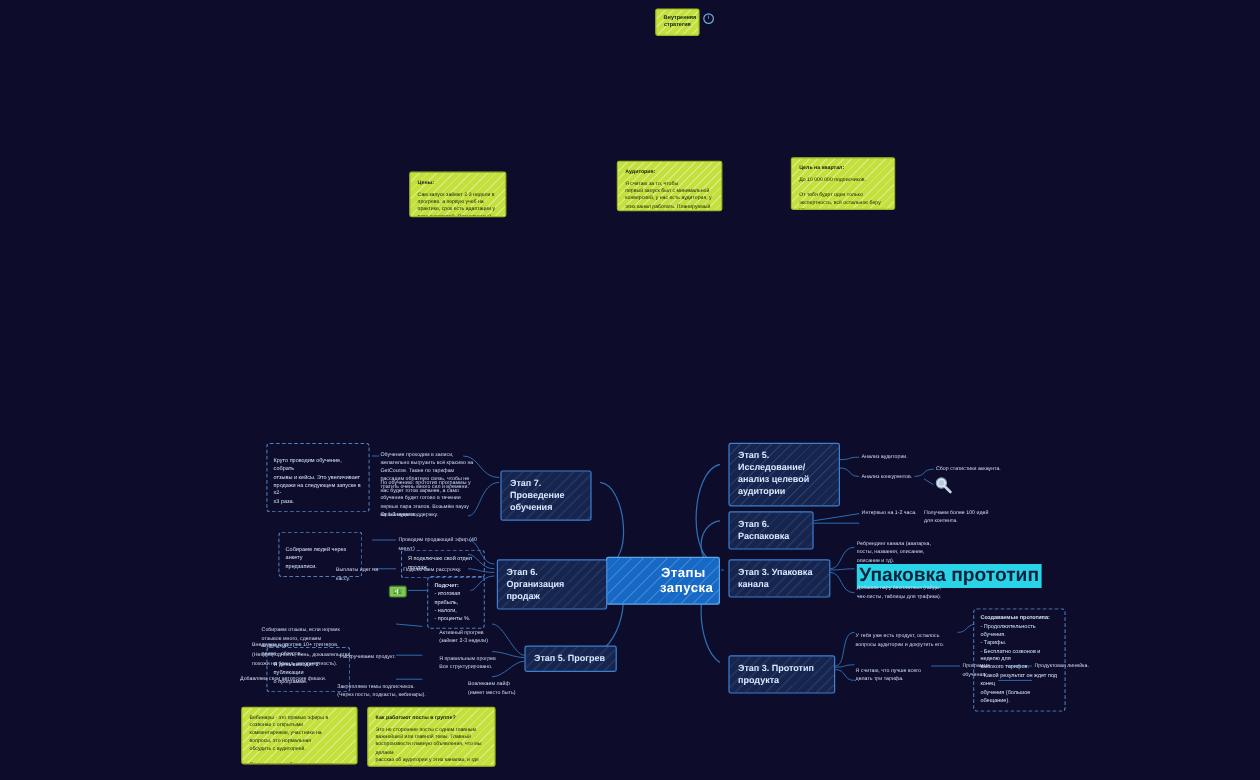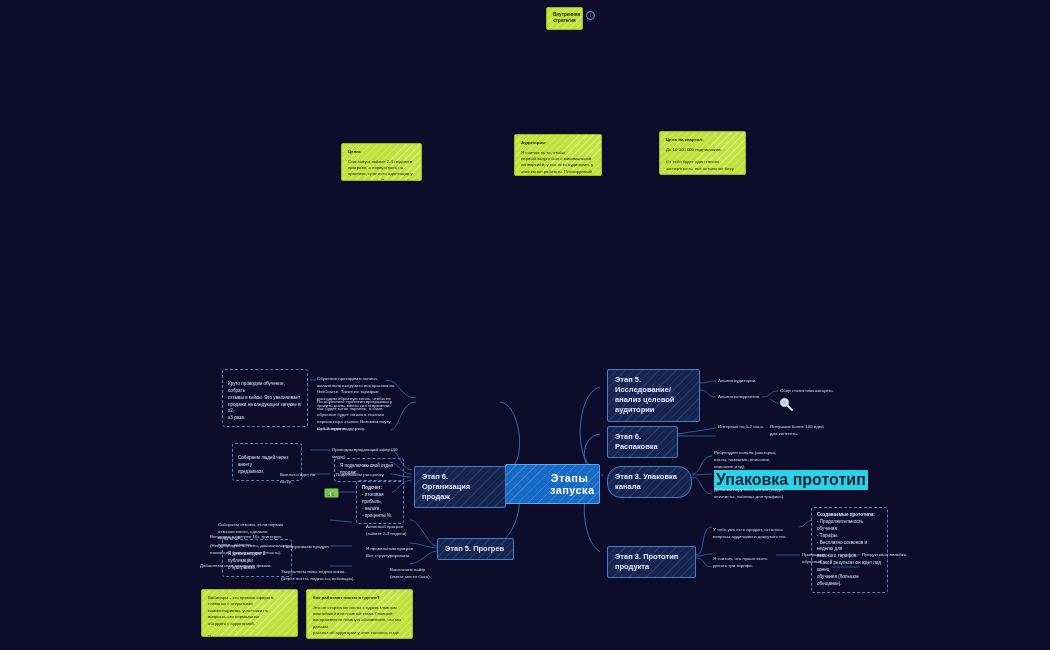--- a/index.html
+++ b/index.html
@@ -240,21 +240,21 @@
   <div class="node stage" style="left:607px;top:426px;width:71px;">
     <span>Этап 6. Распаковка</span>
   </div>
   <div class="node lbl" style="left:718px;top:424px;width:48px;">
     <span>Интервью на 1-2 часа.</span>
   </div>
   <div class="node lbl" style="left:770px;top:424px;width:58px;">
     <span>Получаем более 100 идей для контента.</span>
   </div>
 
-  <div class="node stage" style="left:607px;top:466px;width:85px;border-radius:14px;">
+  <div class="node stage" style="left:607px;top:466px;width:85px;">
     <span>Этап 3. Упаковка канала</span>
   </div>
   <div class="node lbl" style="left:714px;top:450px;width:76px;">
     <span>Ребрендинг канала (аватарка, посты, названия, описание, описание и тд).</span>
   </div>
   <div class="node" style="left:714px;top:470px;">
     <span class="hl">Упаковка прототип</span>
   </div>
   <div class="node lbl" style="left:714px;top:487px;width:76px;">
     <span>Добавим пару бесплатных (гайды, чек-листы, таблицы для трафика).</span>
@@ -347,20 +347,23 @@
     <span>Подключаем рассрочку.</span>
   </div>
   <div class="node money" style="left:324px;top:488px;">💵</div>
   <div class="node dashed" style="left:356px;top:480px;width:48px;">
     <div style="font-weight:bold;">Подсчет:</div>
     <div>- итоговая прибыль,</div>
     <div>- налоги,</div>
     <div>- проценты %.</div>
   </div>
 
+  <div class="node stage" style="left:417px;top:392px;width:76px;">
+    <span>Этап 7. Проведение обучения</span>
+  </div>
   <div class="node dashed" style="left:222px;top:369px;width:86px;white-space:pre-line;">
     <span>Круто проводим обучение, собрать
 отзывы и кейсы. Это увеличивает
 продажи на следующем запуске в х2-
 х3 раза.</span>
   </div>
   <div class="node lbl" style="left:317px;top:369px;width:82px;white-space:pre-line;">
     <span>Обучение проходим в записи,
 желательно выгрузить всё красиво на
 GetCourse. Также по тарифам

